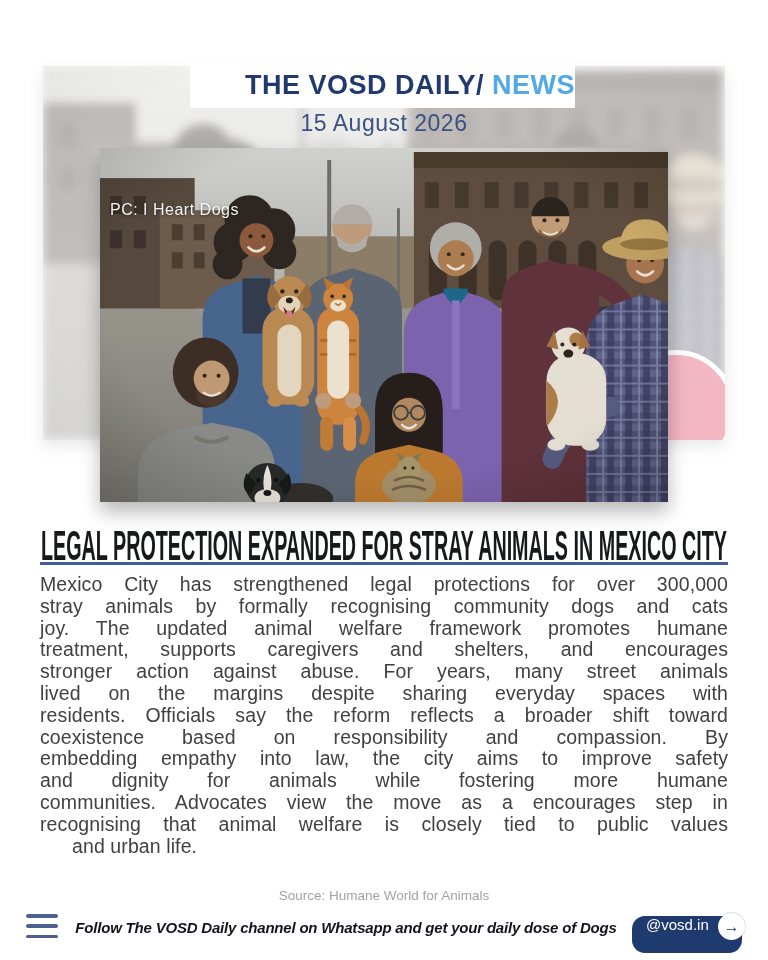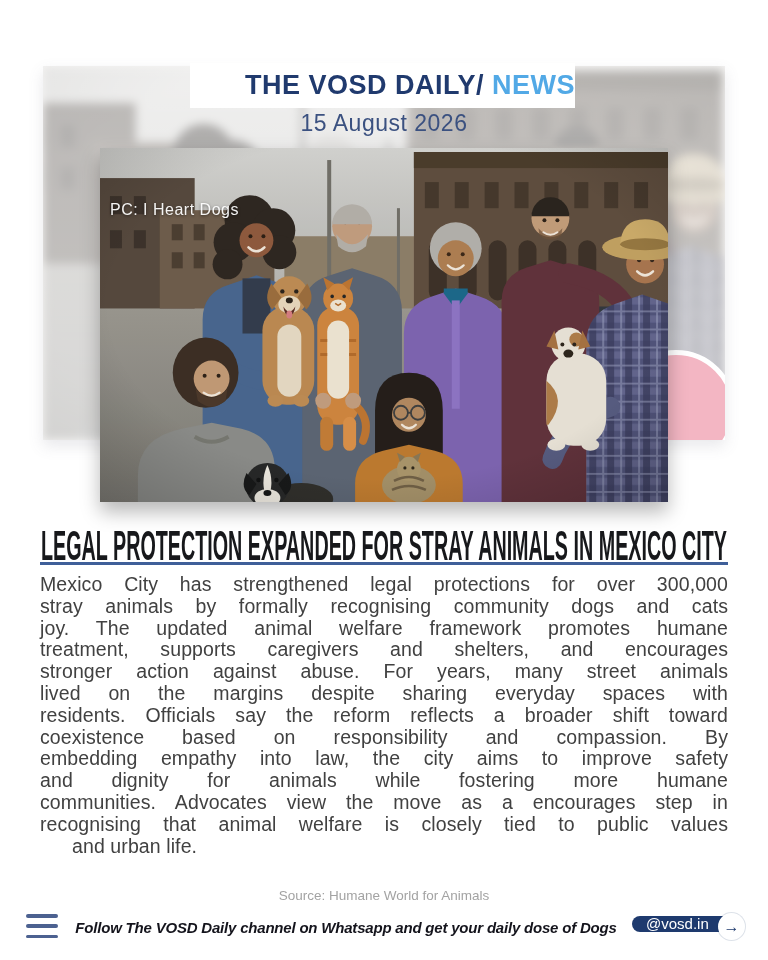--- a/index.html
+++ b/index.html
@@ -41,22 +41,22 @@
   .source-line{position:absolute;left:40px;top:877px;width:688px;text-align:center;z-index:5;
         font-size:13.5px;color:#a3a3a3;margin-top:11px;}
 
   
   .footer{position:absolute;left:0;top:905px;width:768px;height:55px;z-index:6;padding-left:18px;}
   .menu-icon{position:absolute;left:26px;top:9px;width:32px;height:24px;display:flex;
         flex-direction:column;justify-content:space-between;cursor:pointer;}
   .menu-icon span{display:block;height:3.5px;border-radius:2px;background:#4c6190;}
   .footer-cta{position:absolute;left:70px;top:14px;width:552px;text-align:center;
         font-size:15px;font-weight:700;font-style:italic;color:#14141c;letter-spacing:-.2px;white-space:nowrap;}
-  .handle-pill{position:absolute;left:632px;top:11px;width:110px;height:16px;border-radius:13px;
-        background:#1e3a6e;color:#ffffff;display:flex;align-items:flex-end;justify-content:flex-start;
+  .handle-pill{position:absolute;left:632px;top:11px;width:110px;height:37px;border-radius:13px;
+        background:#1e3a6e;color:#ffffff;display:flex;align-items:flex-start;justify-content:flex-start;
         padding-left:14px;box-sizing:border-box;font-size:15px;cursor:pointer;}
   .arrow-circle{position:absolute;right:-3px;top:-3px;width:27px;height:27px;border-radius:50%;
         background:#ffffff;color:#1e3a6e;display:flex;align-items:center;justify-content:center;
         font-size:16px;font-weight:700;box-shadow:0 0 0 1px rgba(30,58,110,.15);}
 </style>
 </head>
 <body>
 
 <svg width="0" height="0" style="position:absolute" aria-hidden="true">
 <defs>

